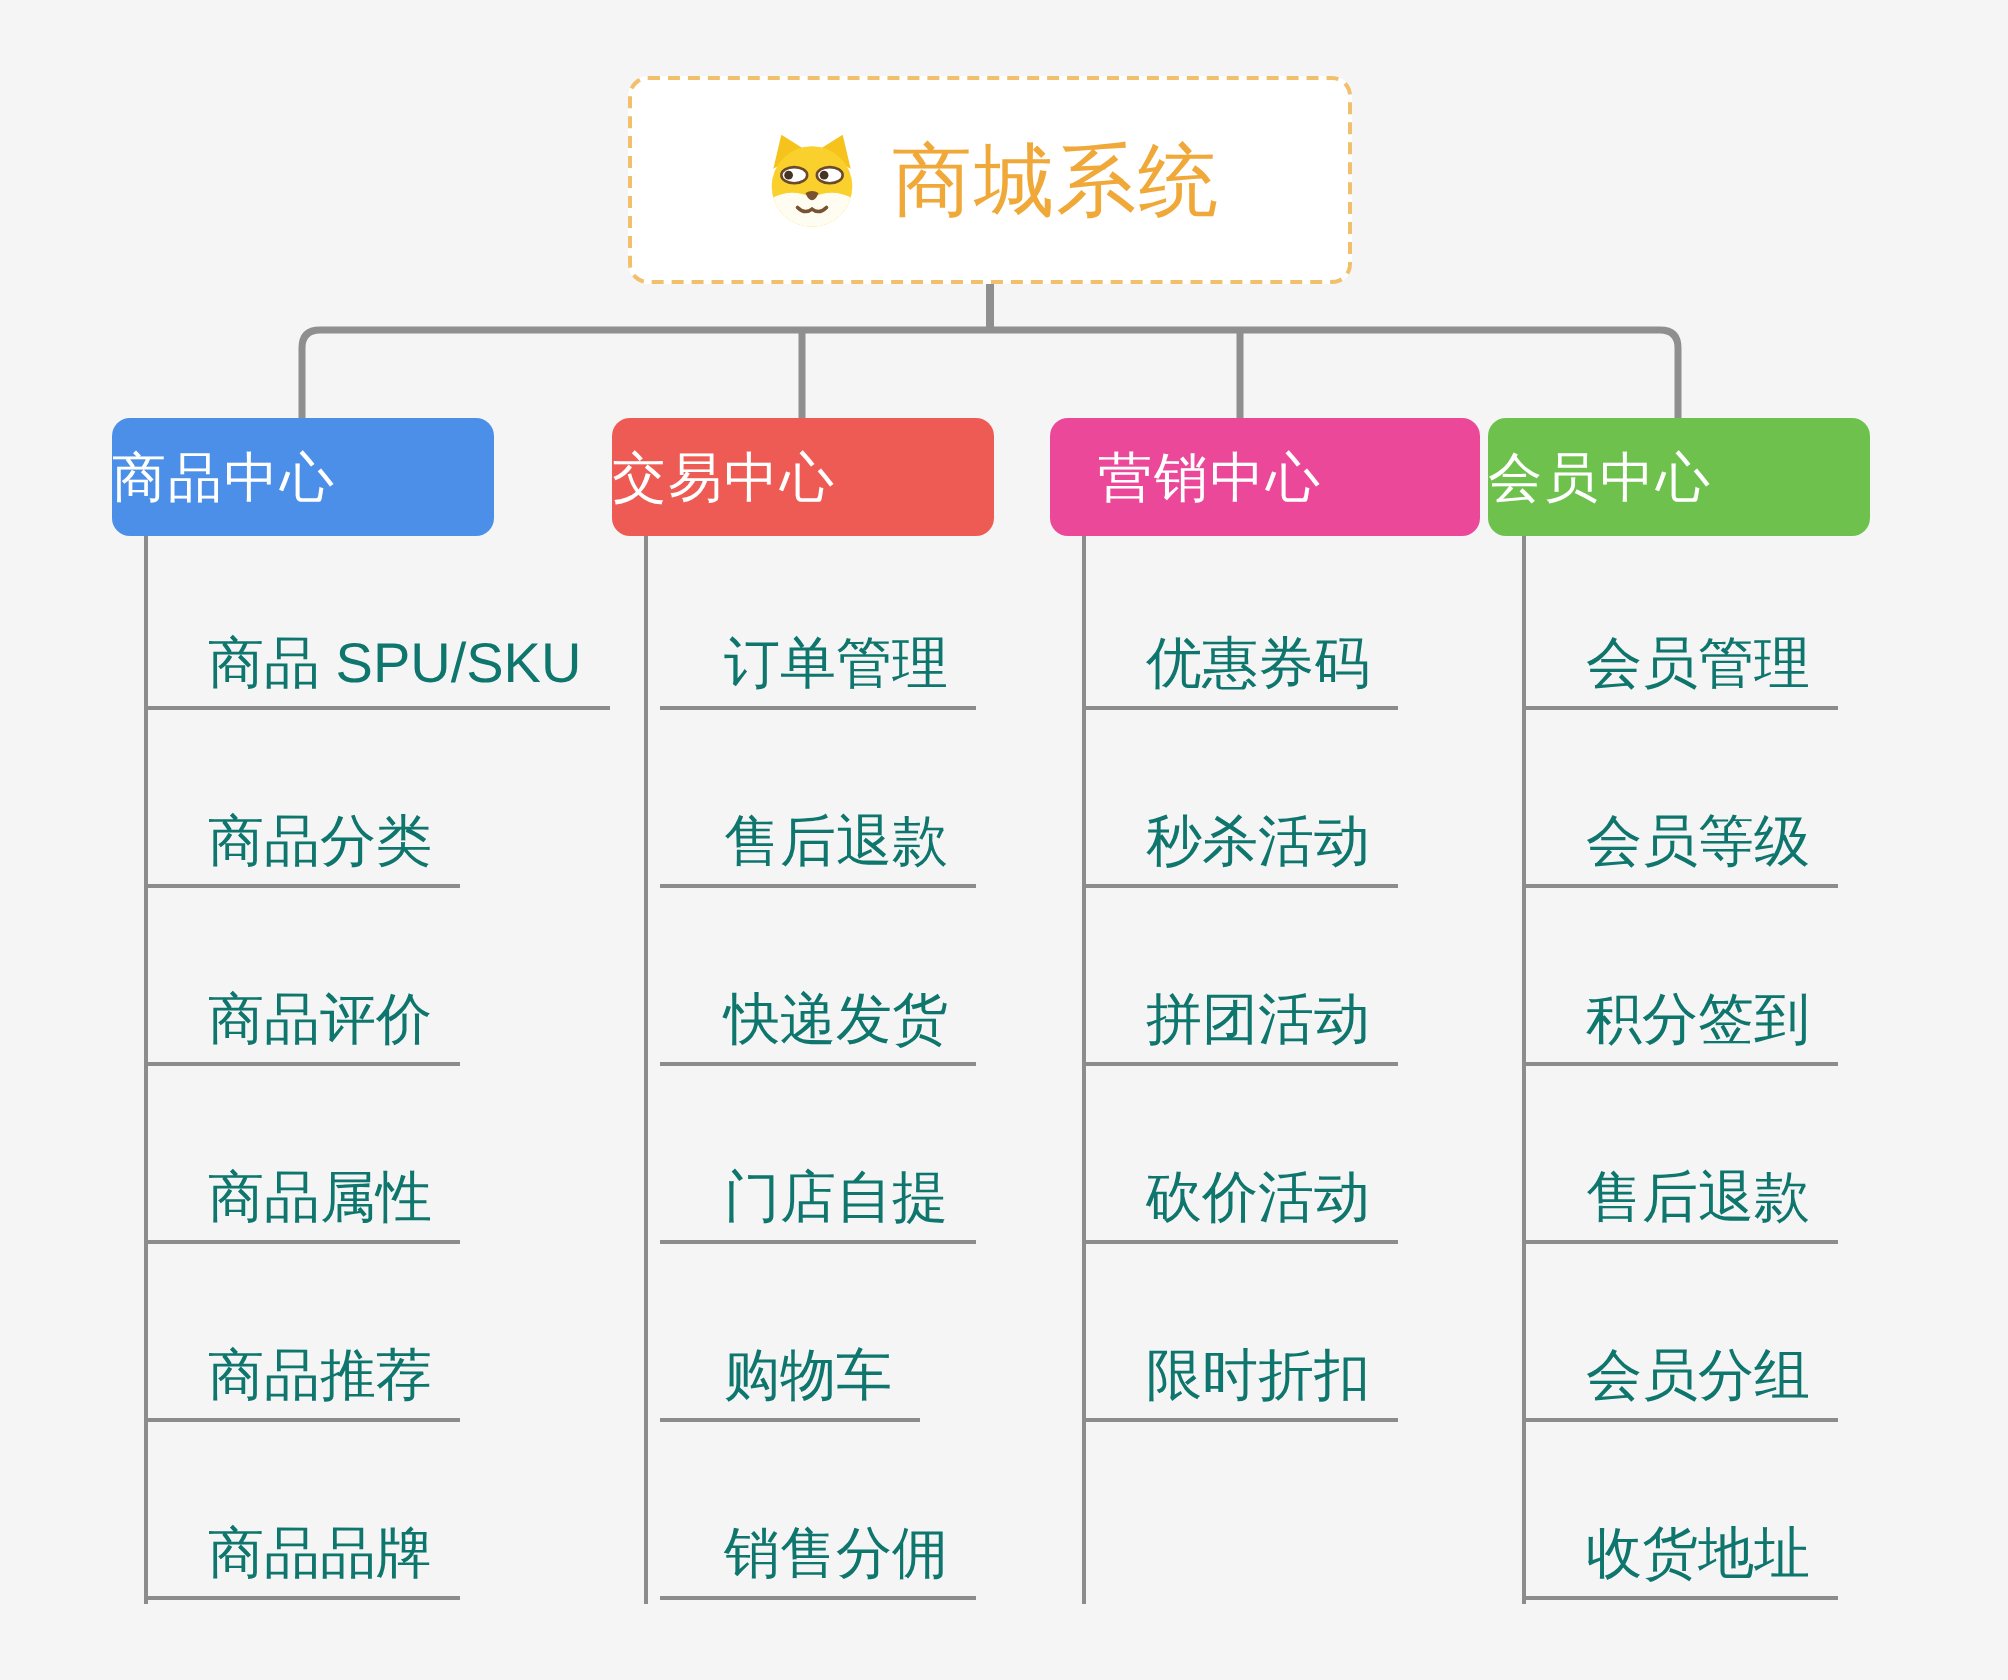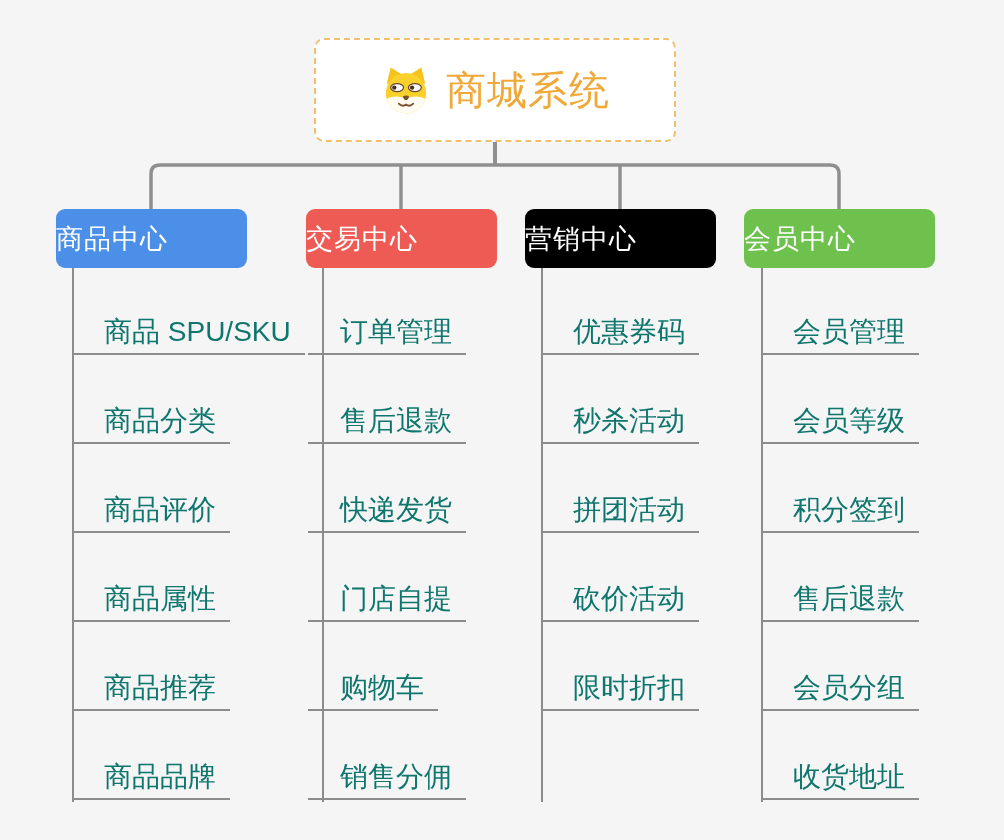--- a/index.html
+++ b/index.html
@@ -53,21 +53,21 @@
     font-size:28px;
     line-height:30px;
     color:#0f766e;
     padding:0 14px 6px 32px;
     border-bottom:2px solid #8c8c8c;
     cursor:pointer;
   }
   
   .row-0{top:317px}.row-1{top:406px}.row-2{top:495px}
   .row-3{top:584px}.row-4{top:673px}.row-5{top:762px}
-  .col-0{left:72px}.col-1{left:308px}.col-2{left:541px}.col-3{left:761px}
+  .col-0{left:72px}.col-1{left:330px}.col-2{left:541px}.col-3{left:761px}
   .spine-0{left:72px}.spine-1{left:322px}.spine-2{left:541px}.spine-3{left:761px}
   .bh-0{left:56px}.bh-1{left:306px}.bh-2{left:525px}.bh-3{left:744px}
 </style>
 </head>
 <body>
 
 <div class="canvas">
 
   <svg class="connector-svg" width="1004" height="840">
     <g fill="none" stroke="#8f8f8f" stroke-width="4" stroke-linecap="butt">
@@ -100,21 +100,21 @@
     </svg>
     <span class="root-title" style="color: rgb(240, 168, 56);">商城系统</span>
   </div>
 
   <div class="branch-header bh-0" style="background-color: rgb(75, 143, 232);">
     <span class="branch-label">商品中心</span>
   </div>
   <div class="branch-header bh-1" style="background-color: rgb(238, 91, 85);">
     <span class="branch-label">交易中心</span>
   </div>
-  <div class="branch-header bh-2" style="background-color: #000000;">
+  <div class="branch-header bh-2" style="background-color: #ec4899; padding-left: 24px;">
     <span class="branch-label">营销中心</span>
   </div>
   <div class="branch-header bh-3" style="background-color: rgb(110, 193, 76);">
     <span class="branch-label">会员中心</span>
   </div>
 
   <div class="spine spine-0"></div>
   <div class="spine spine-1"></div>
   <div class="spine spine-2"></div>
   <div class="spine spine-3"></div>

